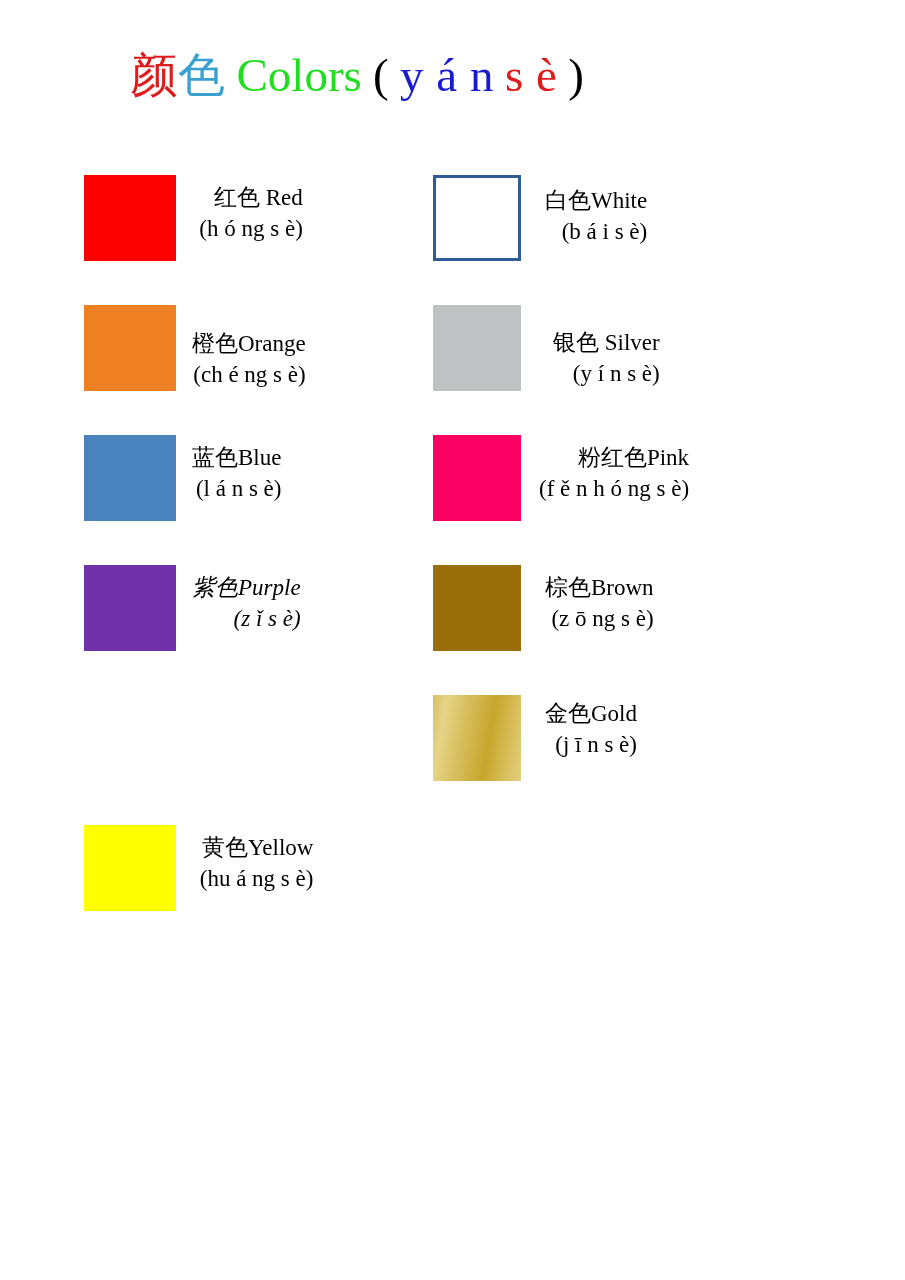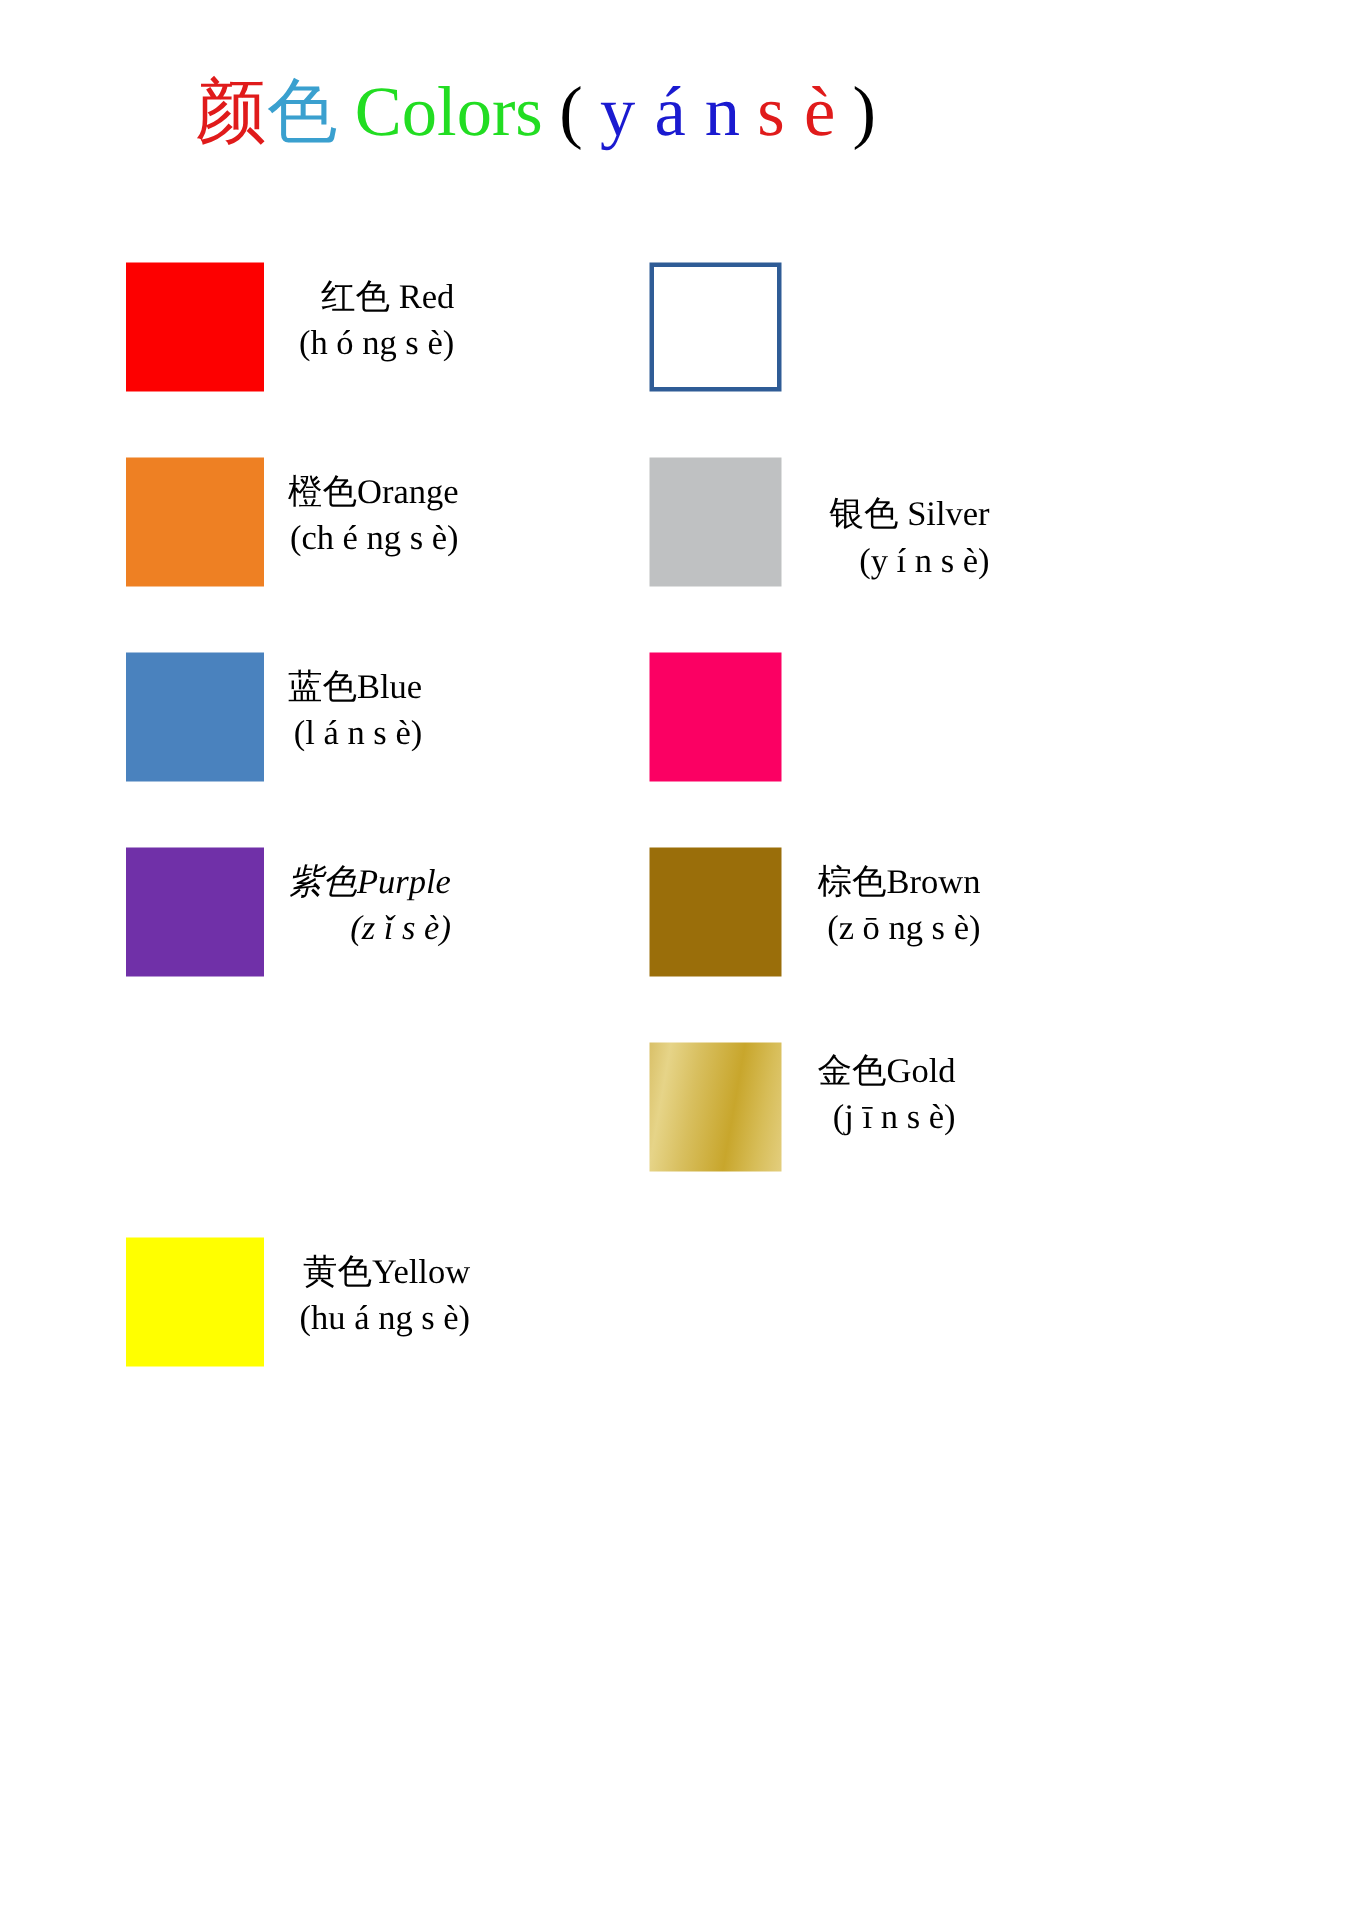--- a/index.html
+++ b/index.html
@@ -103,27 +103,31 @@
   <div class="row">
     <div class="cell col-left">
       <div class="swatch" style="background:#fd0000;"></div>
       <div class="label">
         <span class="line1 ind-20">红色  Red</span>
         <span class="line2">(h ó ng s è)</span>
       </div>
     </div>
     <div class="cell col-right">
       <div class="swatch" style="background:#ffffff;border:3px solid #2f5c96;"></div>
+      <div class="label" style="top:25px;">
+        <span class="line1">白色White</span>
+        <span class="line2 ind-6">(b á i s è)</span>
+      </div>
     </div>
   </div>
 
   <div class="row">
     <div class="cell col-left">
       <div class="swatch" style="background:#ee8023;"></div>
-      <div class="label" style="left:108px;">
+      <div class="label" style="left:108px;margin-top:16px;">
         <span class="line1">橙色Orange</span>
         <span class="line2">(ch é ng s è)</span>
       </div>
     </div>
     <div class="cell col-right">
       <div class="swatch" style="background:#bfc1c2;"></div>
       <div class="label">
         <span class="line1 ind-8">银色 Silver</span>
         <span class="line2 ind-14">(y í n s è)</span>
       </div>
@@ -134,20 +138,24 @@
   <div class="row">
     <div class="cell col-left">
       <div class="swatch" style="background:#4a82be;"></div>
       <div class="label" style="left:108px;">
         <span class="line1">蓝色Blue</span>
         <span class="line2">(l á n s è)</span>
       </div>
     </div>
     <div class="cell col-right">
       <div class="swatch" style="background:#fb0063;"></div>
+      <div class="label" style="left:106px;">
+        <span class="line1 ind-26">粉红色Pink</span>
+        <span class="line2">(f ě n h ó ng s è)</span>
+      </div>
     </div>
   </div>
 
   <div class="row">
     <div class="cell col-left">
       <div class="swatch" style="background:#7030a8;"></div>
       <div class="label" style="left:108px;font-style:italic;">
         <span class="line1">紫色Purple</span>
         <span class="line2 ind-10">(z ǐ  s è)</span>
       </div>

